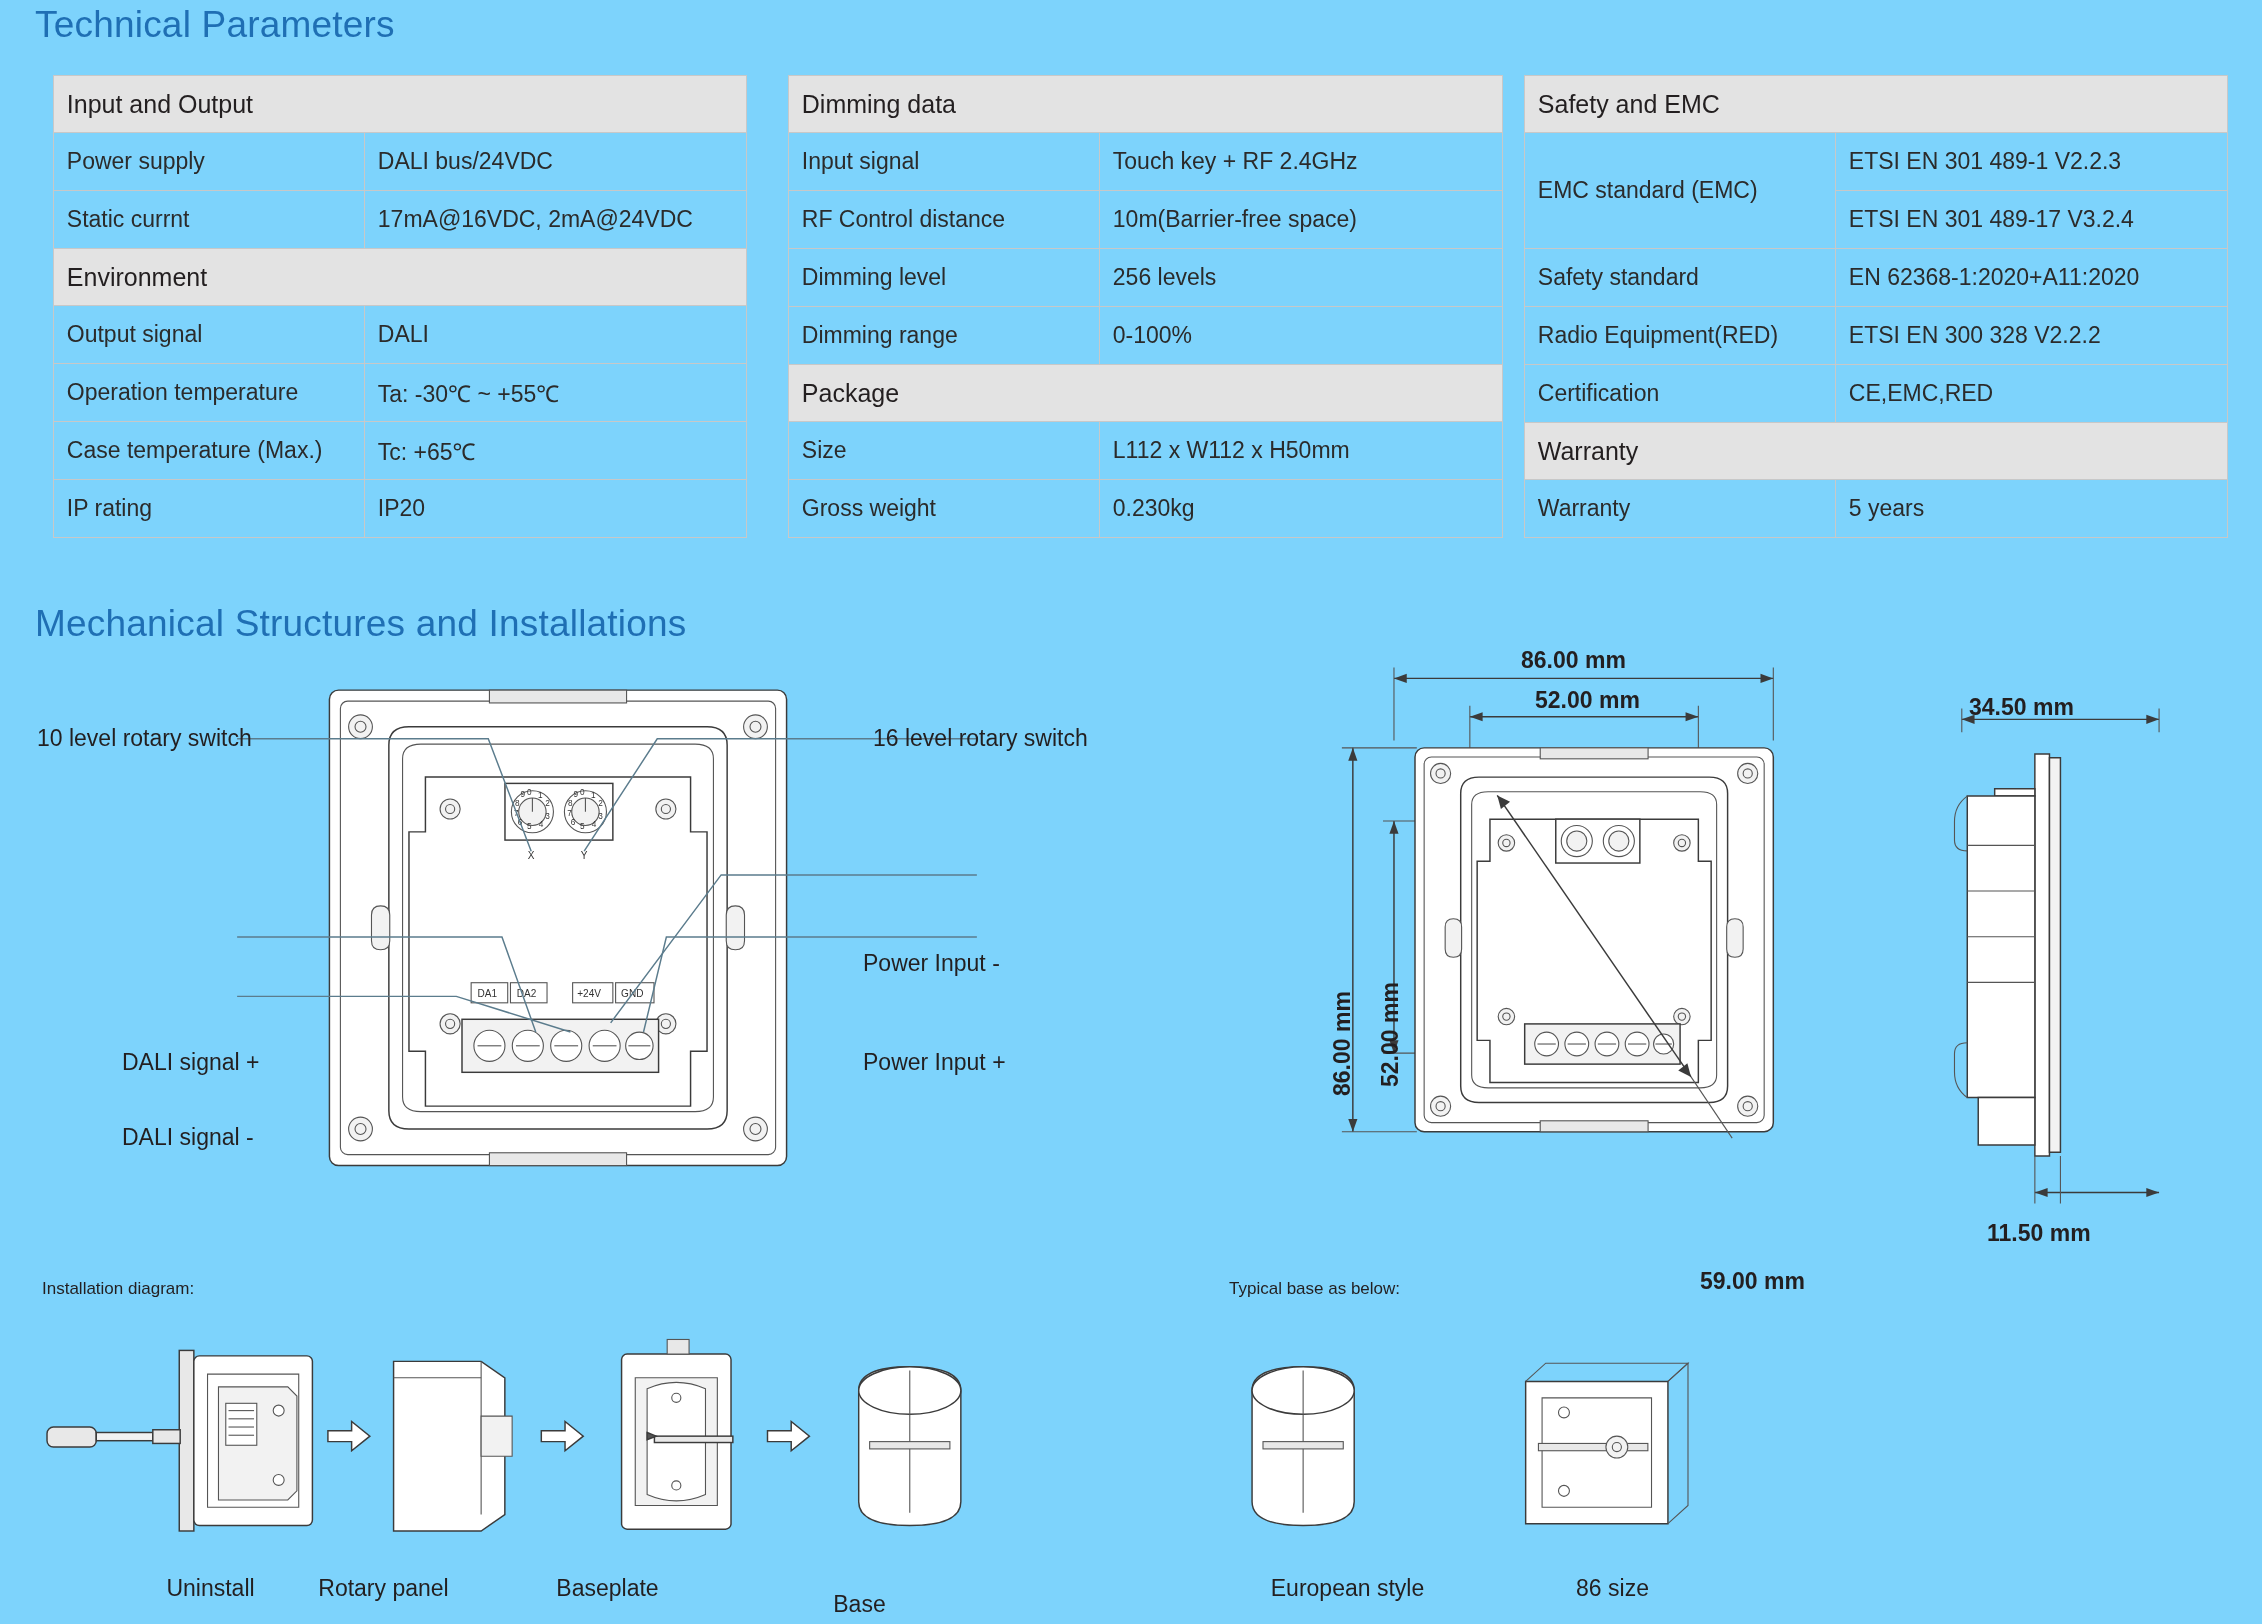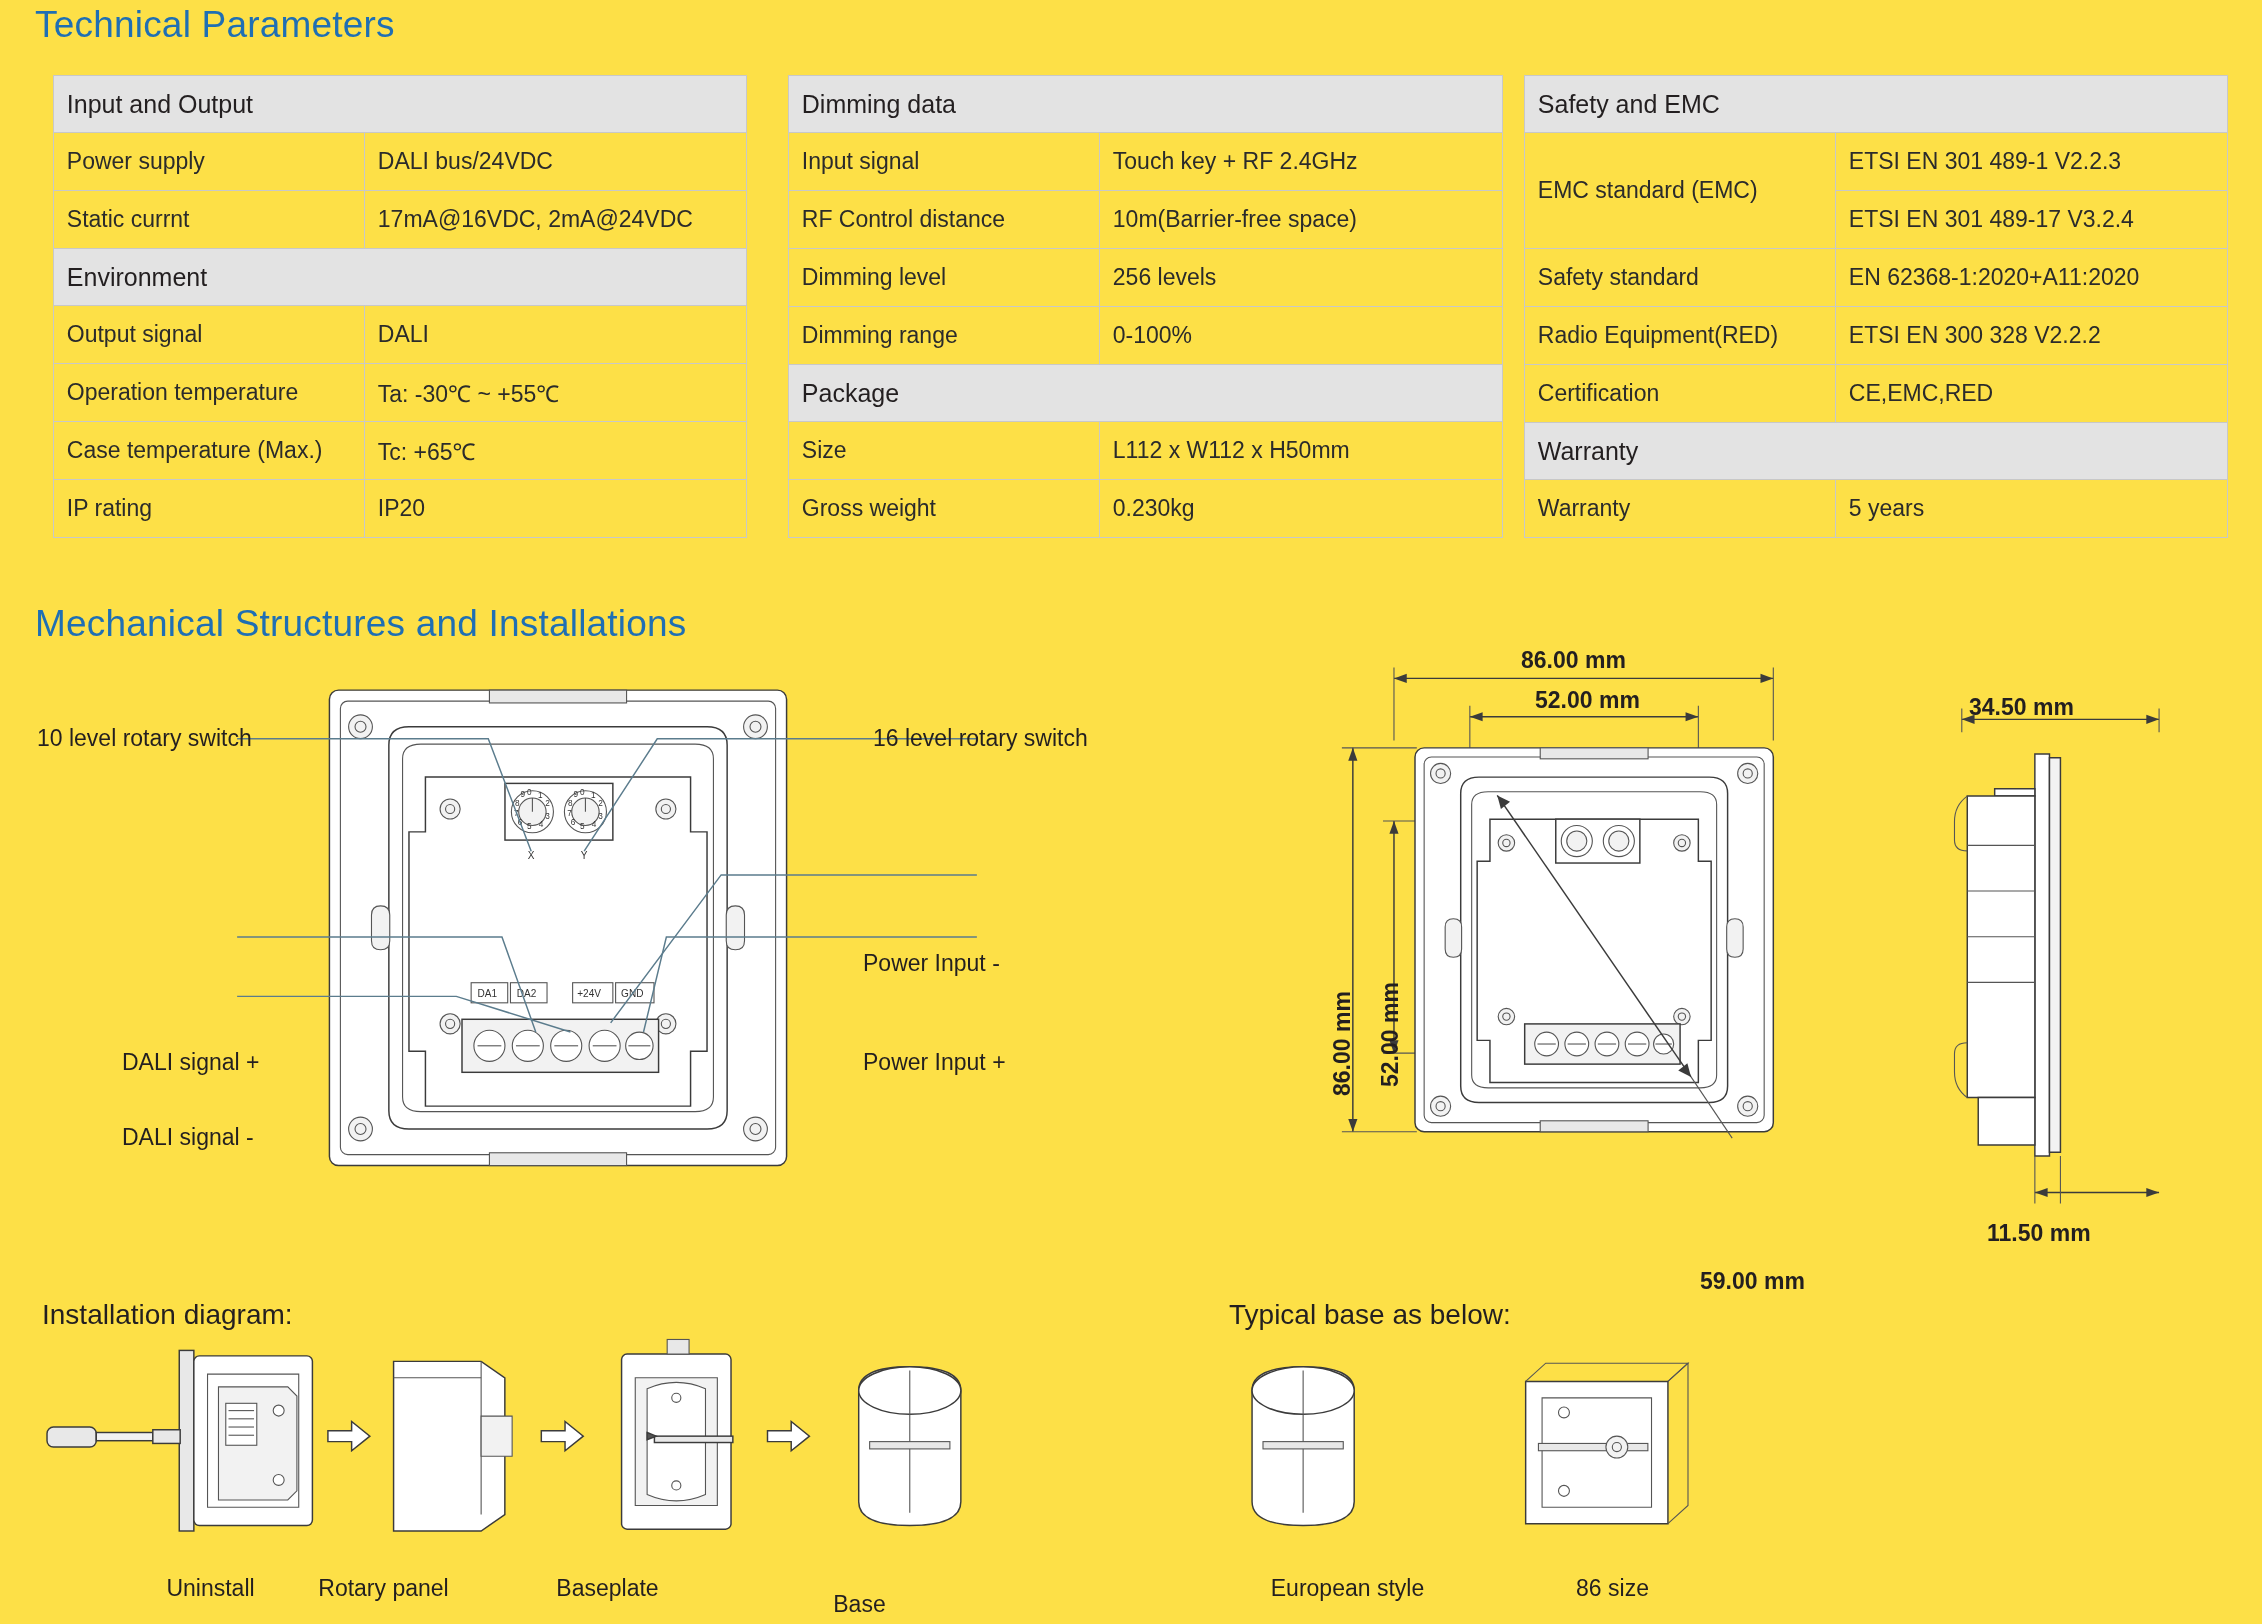--- a/index.html
+++ b/index.html
@@ -5,21 +5,21 @@
   * { box-sizing: border-box; }
   html, body {
     margin: 0; padding: 0;
     background: #ffffff;
     font-family: "Liberation Sans", sans-serif;
   }
   .page {
     position: relative;
     width: 2262px;
     height: 1625px;
-    background: #fde047;
+    background: #7dd3fc;
     overflow: hidden;
   }
 
   
   .sec-title {
     position: absolute;
     color: #1f6fb4;
     font-size: 37px;
     font-weight: 400;
     letter-spacing: 0.2px;
@@ -71,24 +71,23 @@
   }
   .dimtext {
     position: absolute;
     font-size: 23px;
     font-weight: 700;
     color: #231f20;
     white-space: nowrap;
   }
   .subhead {
     position: absolute;
-    font-size: 28px;
+    font-size: 17px;
     color: #231f20;
     white-space: nowrap;
-    margin-top: 20px;
   }
   .caption {
     position: absolute;
     font-size: 23px;
     color: #231f20;
     white-space: nowrap;
     text-align: center;
   }
   .vtext {
     position: absolute;

